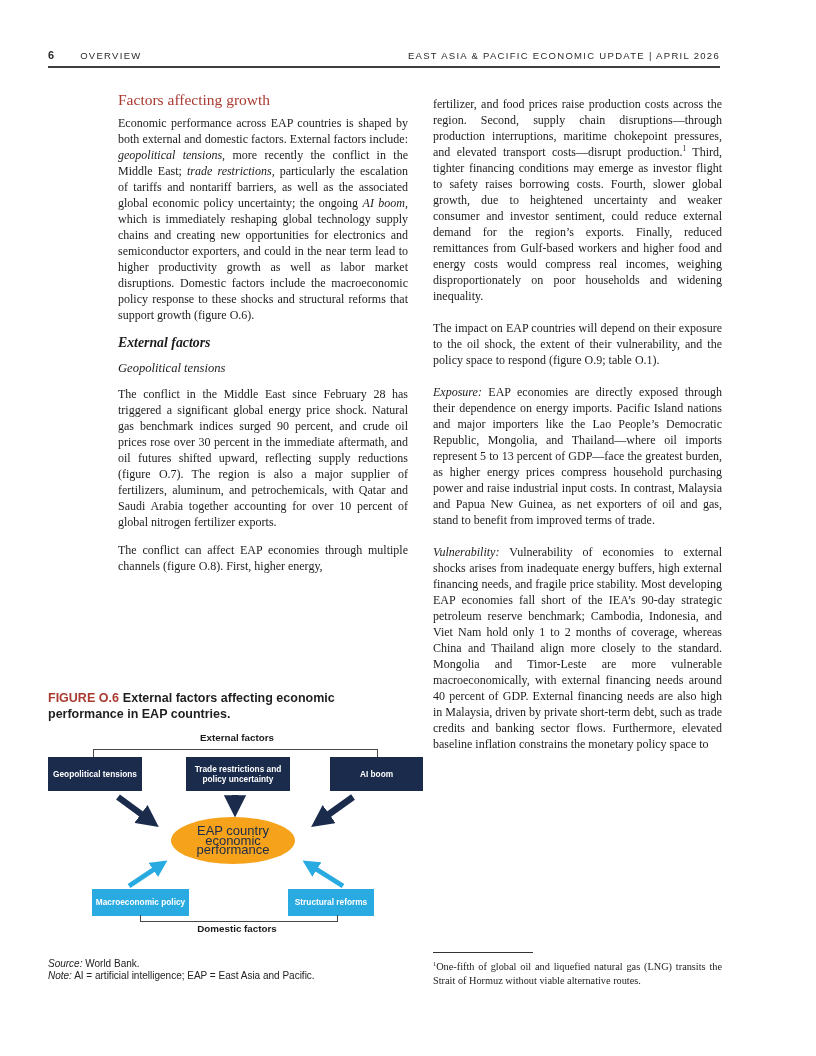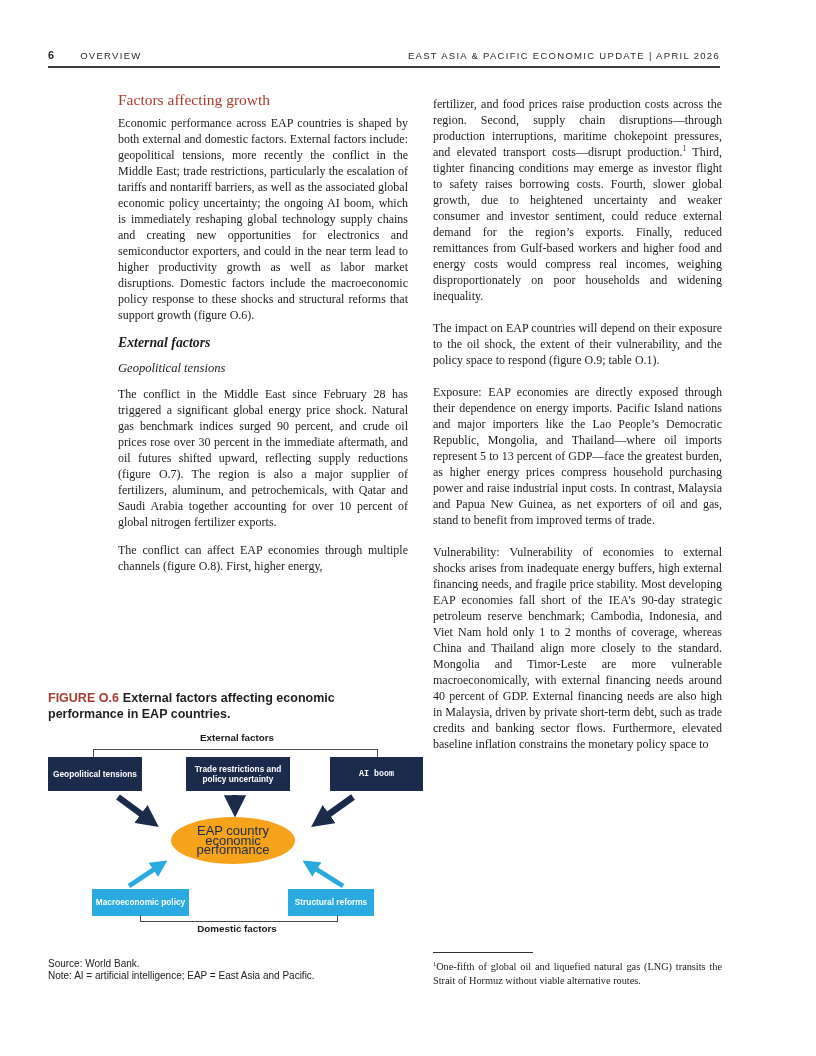--- a/index.html
+++ b/index.html
@@ -16,21 +16,21 @@
 
   
   .col{position:absolute;top:92px;text-align:justify;font-size:12px;line-height:16px;hyphens:auto;}
   .col p{margin:4px 0 12px 0;}
   .col-left{left:118px;width:290px;}
   .col-right{left:433px;width:289px;display:flex;flex-direction:column;height:895px;}
   .section-heading{font-family:Liberation Serif, serif;font-weight:400;font-size:15.5px;
         color:var(--c-red,#a93a30);margin:0 0 7px 0;text-align:left;}
   .sub1{font-size:13.8px;font-weight:700;font-style:italic;margin:2px 0 9px 0;text-align:left;}
   .sub2{font-size:12.6px;font-weight:400;font-style:italic;margin:0 0 10px 0;text-align:left;}
-  .it{}
+  .it{font-style:italic;}
   sup{font-size:0.62em;line-height:0;vertical-align:super;}
 
   
   .footnote{margin-top:auto;font-size:10.3px;line-height:13.5px;text-align:justify;}
   .footnote-rule{width:100px;border-top:1px solid #333;margin-bottom:7px;}
 
   
   .figure{position:absolute;left:48px;top:690px;width:378px;font-family:"Liberation Sans",sans-serif;}
   .fig-title{font-size:12.5px;font-weight:700;line-height:16px;color:#1f1f1f;width:350px;}
   .fig-label{color:var(--c-red,#a93a30);margin-right:4px;}
@@ -41,21 +41,21 @@
   .bracket-top{position:absolute;left:45px;top:18px;width:283px;height:8px;
        border-top:1px solid #474747;border-left:1px solid #474747;border-right:1px solid #474747;}
   .bracket-bottom{position:absolute;left:92px;top:184px;width:196px;height:6px;
        border-bottom:1px solid #474747;border-left:1px solid #474747;border-right:1px solid #474747;}
   .dbox{position:absolute;display:flex;align-items:center;justify-content:center;text-align:center;
         color:#fff;font-weight:700;font-size:8.3px;line-height:10.5px;box-sizing:border-box;padding:0 2px;}
   .navy{background:var(--c-navy,#1a2b4c);}
   .blue{background:var(--c-blue,#29abe2);}
   .box-geo{left:0;top:26px;width:94px;height:34px;}
   .box-trade{left:138px;top:26px;width:104px;height:34px;}
-  .box-ai{left:282px;top:26px;width:93px;height:34px;font-family:Liberation Mono, monospace;}
+  .box-ai{left:282px;top:26px;width:93px;height:34px;}
   .box-macro{left:44px;top:158px;width:97px;height:27px;}
   .box-struct{left:240px;top:158px;width:86px;height:27px;}
   .ellipse{position:absolute;left:123px;top:86px;width:124px;height:47px;border-radius:50%;
         background:var(--c-orange,#f6a21b);display:flex;align-items:center;justify-content:center;
         text-align:center;color:var(--c-navy,#1a2b4c);font-size:13px;line-height:9.8px;
         padding:0 16px;box-sizing:border-box;}
   .arrows{position:absolute;left:0;top:0;pointer-events:none;}
   .fig-source{margin-top:15px;font-size:10px;line-height:11.5px;color:#222;}
   .fig-source p{margin:0;}
 </style>

